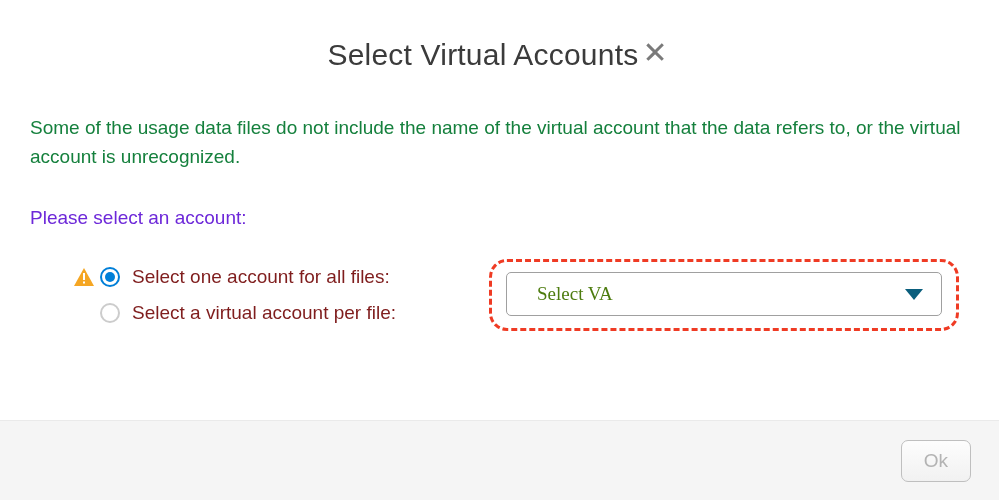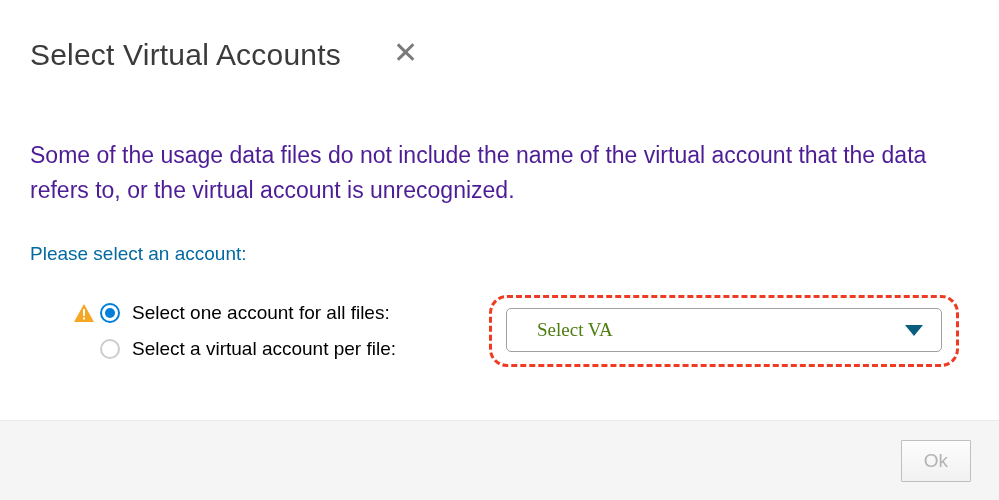--- a/index.html
+++ b/index.html
@@ -22,50 +22,49 @@
       position: relative;
       display: flex;
       flex-direction: column;
     }
     .dialog-body {
       flex: 1;
       padding: 38px 30px 0 30px;
     }
     .header-row {
       display: flex;
-      justify-content: flex-start;
+      justify-content: center;
       align-items: flex-start;
-      gap: 48px;
     }
     .title {
       font-size: 30px;
       font-weight: 400;
       color: #3b3b3b;
       letter-spacing: 0.2px;
     }
     .close-btn {
       cursor: pointer;
       font-size: 30px;
       color: #7a7a7a;
       line-height: 1;
       padding: 0 4px;
       user-select: none;
       font-weight: 300;
     }
     .desc {
-      margin-top: 66px;
-      font-size: 23px;
-      color: #4c1d95;
+      margin-top: 42px;
+      font-size: 19px;
+      color: #15803d;
       line-height: 1.5;
       max-width: 940px;
     }
     .prompt {
       margin-top: 36px;
       font-size: 19px;
-      color: #0369a1;
+      color: #6d28d9;
     }
     .options-area {
       margin-top: 30px;
       display: flex;
       align-items: flex-start;
     }
     .options-col {
       width: 460px;
     }
     .opt-row {
@@ -99,21 +98,21 @@
     .radio.selected::after {
       content: "";
       width: 10px;
       height: 10px;
       border-radius: 50%;
       background: #007fd8;
     }
     .opt-label {
       margin-left: 12px;
       font-size: 19px;
-      color: #000000;
+      color: #7f1d1d;
     }
     .opt-row.second {
       padding-left: 70px;
     }
     .dropdown-col {
       flex: 1;
       position: relative;
       padding-left: 30px;
       padding-right: 10px;
     }
@@ -154,21 +153,21 @@
       display: flex;
       justify-content: flex-end;
       align-items: center;
       padding-right: 28px;
       gap: 12px;
     }
     .btn {
       height: 42px;
       padding: 4px 22px;
       border: 1px solid #bfbfbf;
-      border-radius: 1px;
+      border-radius: 7px;
       background: linear-gradient(#fdfdfd, #f1f1f1);
       font-size: 19px;
       cursor: pointer;
       display: inline-flex;
       align-items: center;
       justify-content: center;
       color: #333;
     }
     .btn.disabled {
       color: #b3b3b3;

